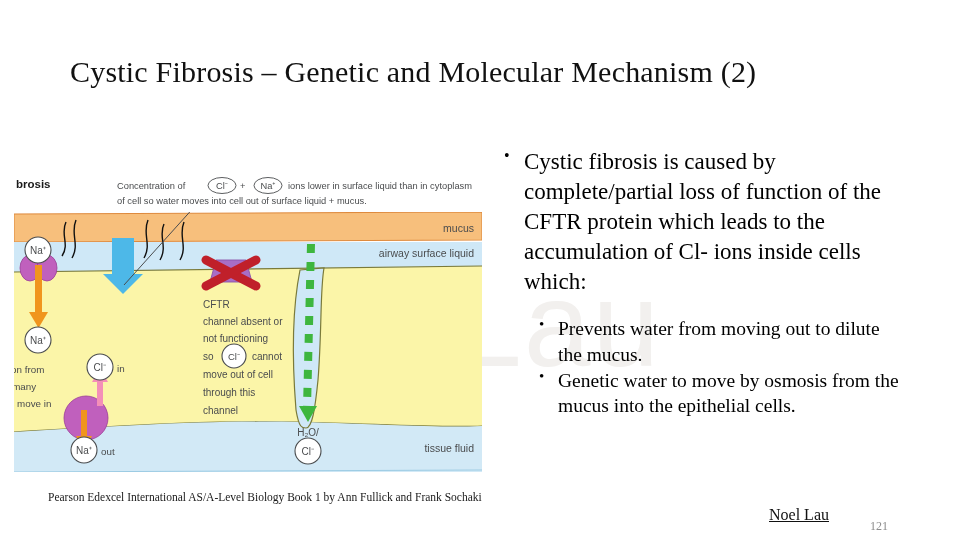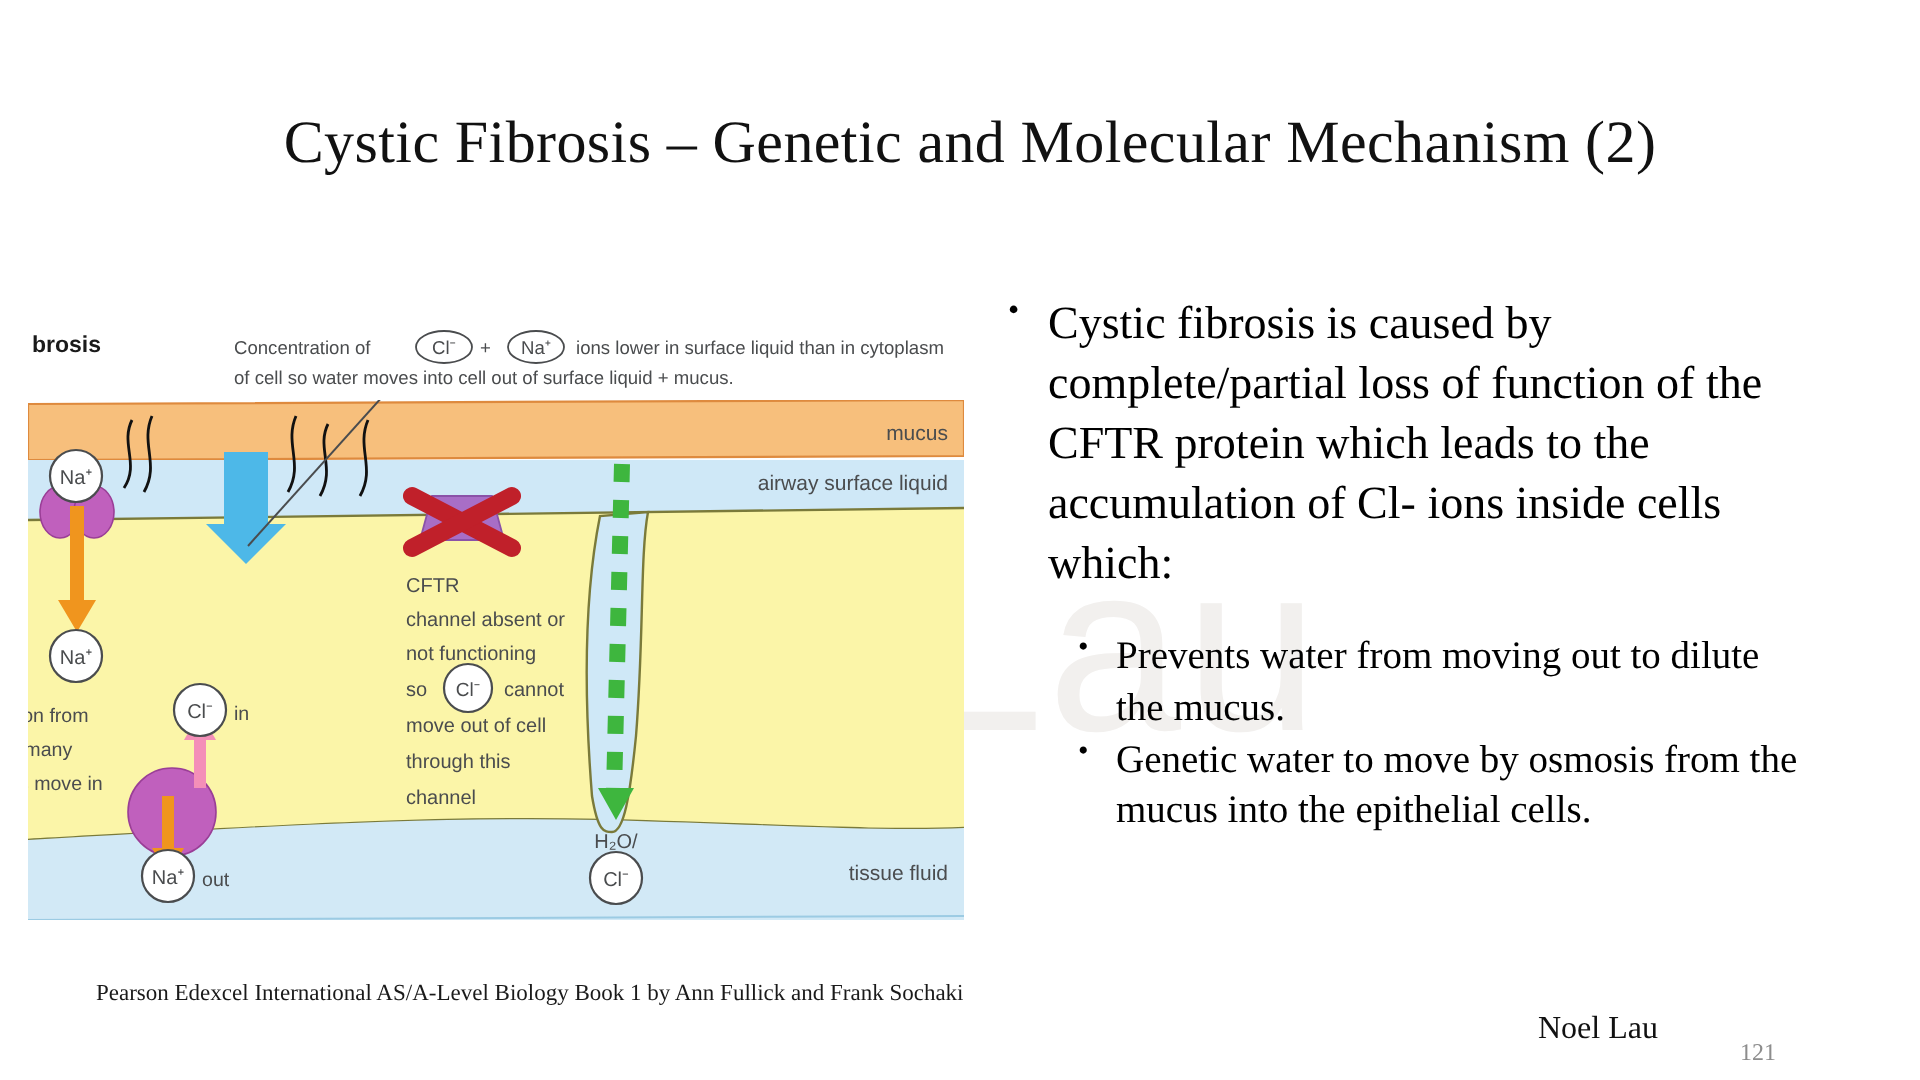--- a/index.html
+++ b/index.html
@@ -20,21 +20,20 @@
   #slide-title {
     position: absolute;
     left: 70px;
     top: 55px;
     width: 830px;
     font-size: 30px;
     line-height: 1.15;
     letter-spacing: 0.2px;
     color: #111111;
     white-space: nowrap;
-    text-align: center;
   }
 
   
   #watermark {
     position: absolute;
     left: 455px;
     top: 255px;
     font-size: 120px;
     color: #f2f0ee;
     font-family: Liberation Sans, sans-serif;
@@ -90,34 +89,35 @@
     font-size: 11.5px;
     color: #1a1a1a;
     white-space: nowrap;
   }
   #author-name {
     position: absolute;
     left: 769px;
     top: 506px;
     font-size: 16px;
     color: #111111;
+    text-decoration: underline;
   }
   #slide-number {
     position: absolute;
     left: 870px;
     top: 519px;
     font-size: 12px;
     color: #8d8d8d;
   }
 
   
   #figure {
     position: absolute;
     left: 0px;
-    top: 148px;
+    top: 160px;
     width: 482px;
     height: 318px;
     z-index: 1;
   }
   #figure svg { display: block; }
 </style>
 </head>
 <body>
 
 <div id="slide-title">Cystic Fibrosis – Genetic and Molecular Mechanism (2)</div>

